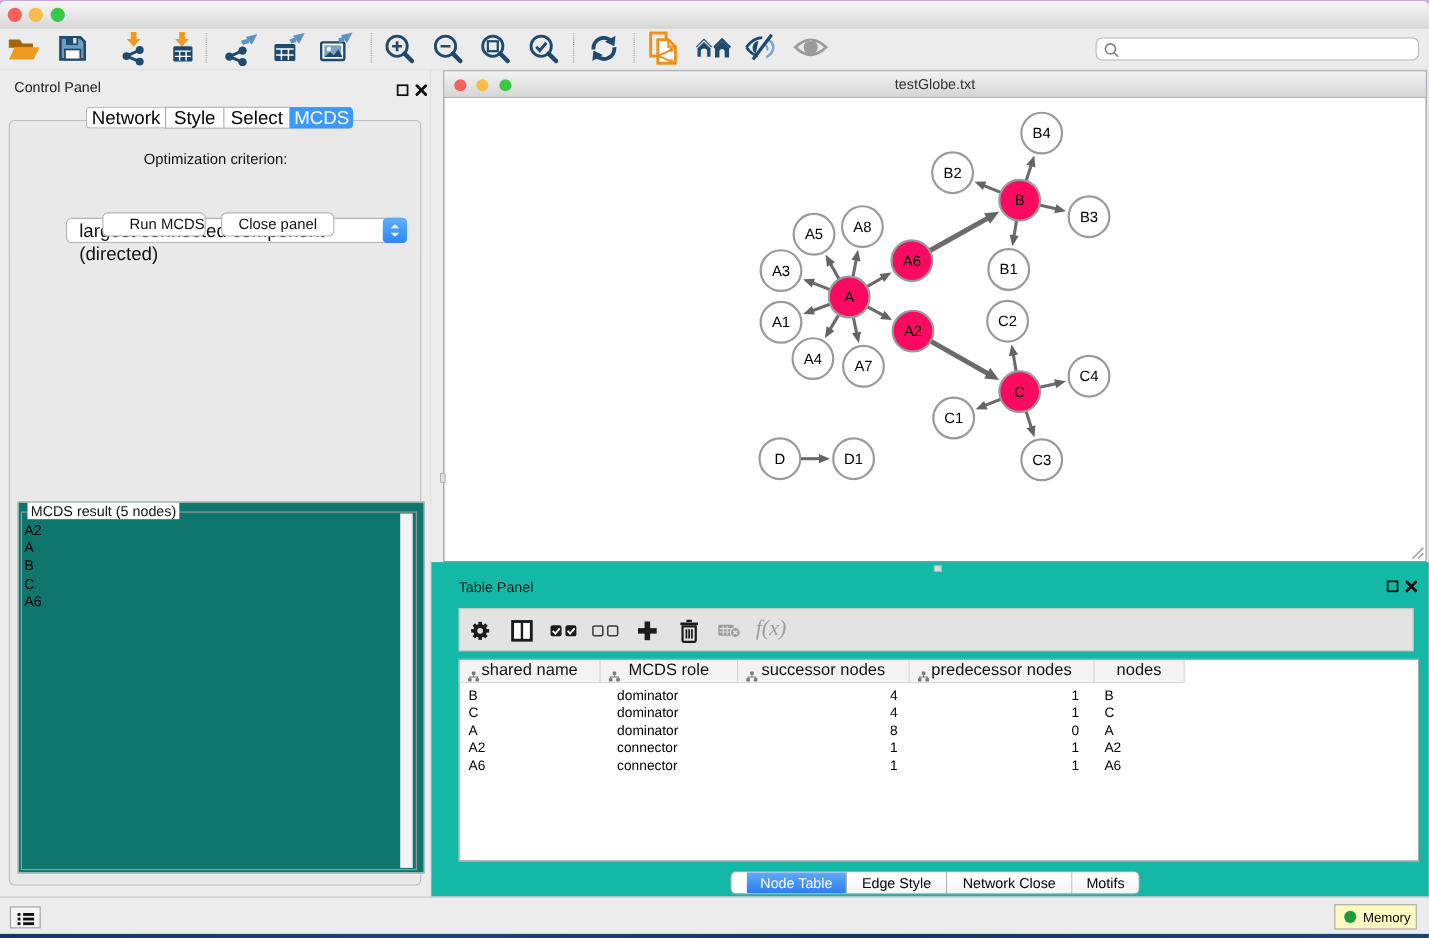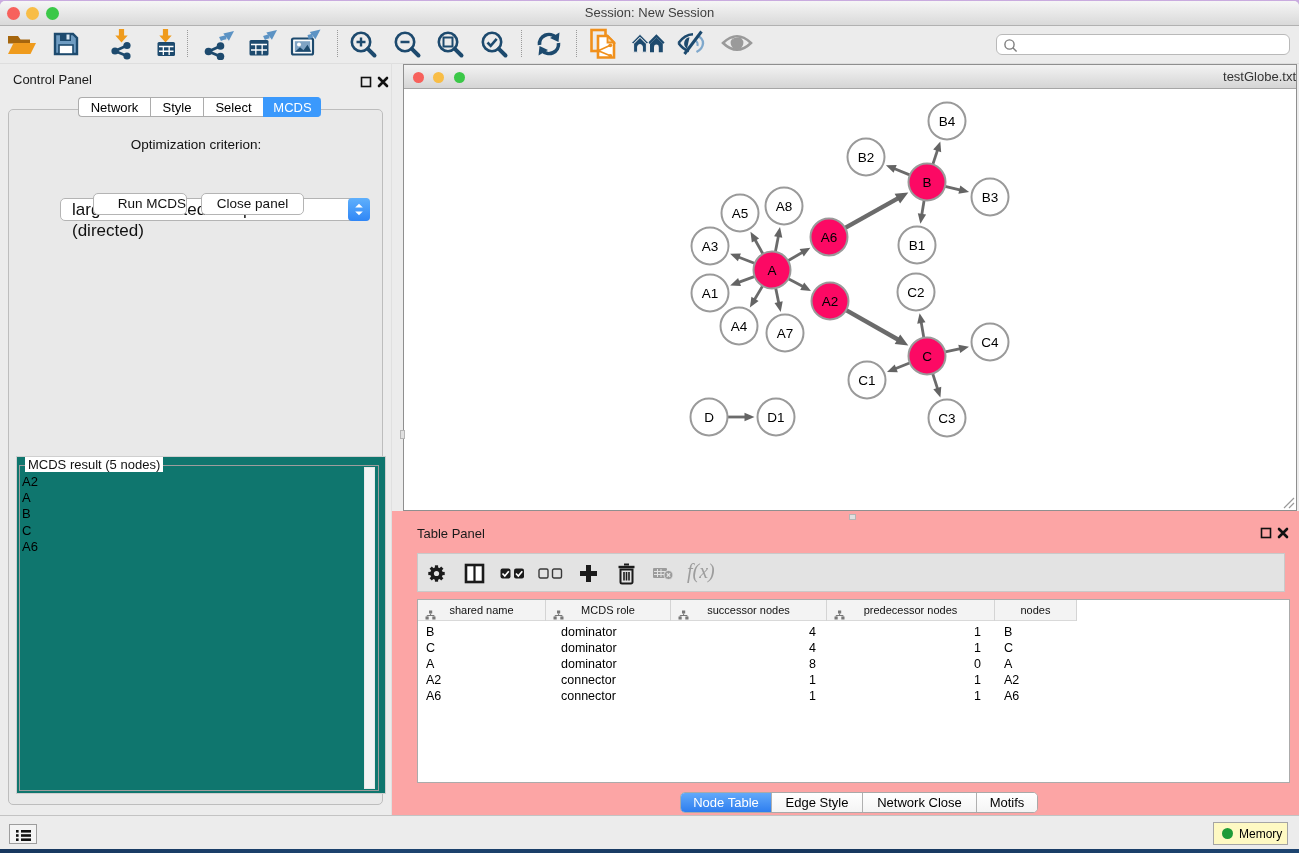--- a/index.html
+++ b/index.html
@@ -13,68 +13,67 @@
 .tl { position:absolute; top:6px; width:13px; height:13px; border-radius:50%; }
 .tls { position:absolute; width:11px; height:11px; border-radius:50%; }
 #titletext { position:absolute; top:4px; left:0; width:1299px; text-align:center; font-size:13px; color:#404040; }
 #toolbar { position:absolute; left:0; top:26px; width:1299px; height:37px; background:#ececec; border-bottom:1px solid #dedede; }
 .sep { position:absolute; top:3px; height:27px; width:0; border-left:1px dotted #9a9a9a; }
 #searchbox { position:absolute; left:996px; top:7px; width:294px; height:21px;
   background:#fff; border:1px solid #b9b9b9; border-radius:6px; }
 #cpanel { position:absolute; left:0; top:63px; width:392px; height:753px; background:#ececec; }
 #cptitle { position:absolute; left:13px; top:8px; font-size:13px; color:#1a1a1a; }
 #tabwrap { position:absolute; left:78px; top:33px; height:20px; display:flex; }
-.seg { height:20px; line-height:19px; font-size:13px; color:#000; background:#fff;
+.seg { height:20px; line-height:19px; font-size:17px; color:#000; background:#fff;
   border:1px solid #acacac; border-right:none; text-align:center;}
 .seg:first-child { border-radius:4px 0 0 4px; }
 .seg.sel { background:#3b99fc; color:#fff; border-color:#3b99fc; border-radius:0 4px 4px 0; }
 #cpbody { position:absolute; left:8px; top:45px; width:375px; height:696px;
   background:#e9e9e9; border:1px solid #bdbdbd; border-radius:5px; }
 #optlabel { position:absolute; left:0; top:73px; width:392px; text-align:center; font-size:13.5px; color:#111; }
 #dropdown { position:absolute; left:60px; top:94px; width:310px; height:23px; background:#fff;
   border:1px solid #b4b4b4; border-radius:5px; font-size:17px; color:#111; line-height:21px; padding-left:11px;margin-top:40px;}
 #dropbtn { position:absolute; right:-1px; top:-1px; width:22px; height:23px; background:linear-gradient(#5fb0fc,#2f86f6); border-radius:4px; }
 .btn { position:absolute; height:22px; background:#fff; border:1px solid #b4b4b4; border-radius:5px;
   font-size:13.5px; color:#111; text-align:center; line-height:20px; }
 #listbox { position:absolute; left:16px; top:392px; width:370px; height:338px; background:#0f766e; border:1px solid #cfcfcf;}
 #fieldset { position:absolute; left:2px; top:8px; width:360px; height:326px; border:1px solid #9d9d9d; }
 #legend { position:absolute; left:5px; top:-9px; background:#fff; padding:0 3px; font-size:13px; color:#111;}
 #mlist { position:absolute; left:5px; top:17px; font-size:13px; color:#000; line-height:16.2px; }
 #vscroll { position:absolute; left:347px; top:10px; width:11px; height:322px; background:#f3f3f3; border:1px solid #e9e9e9;}
 #netwin { position:absolute; left:403px; top:63px; width:894px; height:447px;
   background:#fff; border:1px solid #8f8f8f; }
 #nettitle { position:absolute; left:0; top:0; width:892px; height:24px;
   background:linear-gradient(#f3f3f3,#d5d5d5); border-bottom:1px solid #a6a6a6; }
-#nettext { position:absolute; top:4px; width:892px; text-align:right; font-size:13px; color:#333; }
+#nettext { position:absolute; top:4px; width:892px; text-align:center; font-size:13px; color:#333; }
 #graph { position:absolute; left:0px; top:22.5px; }
-#tpanel { position:absolute; left:392px; top:510px; width:907px; height:306px; background:#fca5a5; }
+#tpanel { position:absolute; left:392px; top:510px; width:907px; height:306px; background:#14b8a6; }
 #tptitle { position:absolute; left:25px; top:15px; font-size:13px; color:#1a1a1a; }
 #ttoolbar { position:absolute; left:25px; top:42px; width:868px; height:39px; background:#e3e3e3; border:1px solid #c9c9c9; }
 #tablebox { position:absolute; left:25px; top:88px; width:873px; height:184px; background:#fff; border:1px solid #ababab; }
 #thead { position:absolute; left:0; top:0; width:658px; height:21px; background:#f3f3f3; border-bottom:1px solid #d9d9d9;}
-.hcell { position:absolute; top:0; height:21px; border-right:1px solid #d4d4d4; font-size:11px; color:#111; text-align:center; line-height:20px;}
+.hcell { position:absolute; top:0; height:21px; border-right:1px solid #d4d4d4; font-size:15px; color:#111; text-align:center; line-height:20px;}
 .trow { position:absolute; font-size:12.5px; color:#000; }
-#btabs { position:absolute; left:288px; top:281px; height:21px; display:flex; border:1px solid #a9a9a9; border-radius:5px; overflow:hidden; background:#fff; }
+#btabs { position:absolute; left:272px; top:281px; height:21px; display:flex; border:1px solid #a9a9a9; border-radius:5px; overflow:hidden; background:#fff;padding-left:14px; }
 .btab { height:19px; background:linear-gradient(#ffffff,#f4f4f4); border-right:1px solid #b0b0b0;
   font-size:13px; color:#000; text-align:center; line-height:19px; }
 .btab.sel { background:linear-gradient(#62a9f9,#2e7ef0); color:#fff; }
 #statusbar { position:absolute; left:0; top:814px; width:1299px; height:32px; background:#ececec; border-top:1px solid #c3c3c3;}
 #listbtn { position:absolute; left:9px; top:8px; width:28px; height:20px; background:#f4f4f4; border:1px solid #9d9d9d; }
 #membtn { position:absolute; right:11px; top:6px; width:75px; height:23px; background:#fef9c3; border:1px solid #a5a5a5; font-size:12px; color:#000; }
 #bottomstrip { position:absolute; left:0; top:849px; width:1299px; height:4px;
   background:linear-gradient(90deg,#17375e,#1d4470 30%,#16365c 60%,#1d4470); }
 </style>
 </head>
 <body>
 <div id="win">
   <div id="titlebar">
     <div class="tl" style="left:7px; background:#f7615c;"></div>
     <div class="tl" style="left:26px; background:#f8bd46;"></div>
     <div class="tl" style="left:46px; background:#3bc848;"></div>
-    <div id="titletext">Session: New Session</div>
   </div>
   <div id="toolbar">
     <svg class="abs" style="left:4px; top:1px;" width="33" height="31" viewBox="0 0 33 31">
         <path d="M4 8 h10 l2.5 3.5 h9.5 v4 h-22 z" fill="#a5660e"></path>
         <path d="M4 26 l5.5-11 h22.5 l-5.5 11 z" fill="#ef9b1d"></path>
       </svg>
 <svg class="abs" style="left:51px; top:1px;" width="29" height="31" viewBox="0 0 29 31">
         <path d="M4 6 h18 l4 4 v16 h-22 z" fill="#6f9cc2" stroke="#1d4a6e" stroke-width="2.4"></path>
         <rect x="9" y="5" width="11" height="8" fill="#1d4a6e"></rect>
         <rect x="15.5" y="6.5" width="3" height="5" fill="#d8e6f2"></rect>

